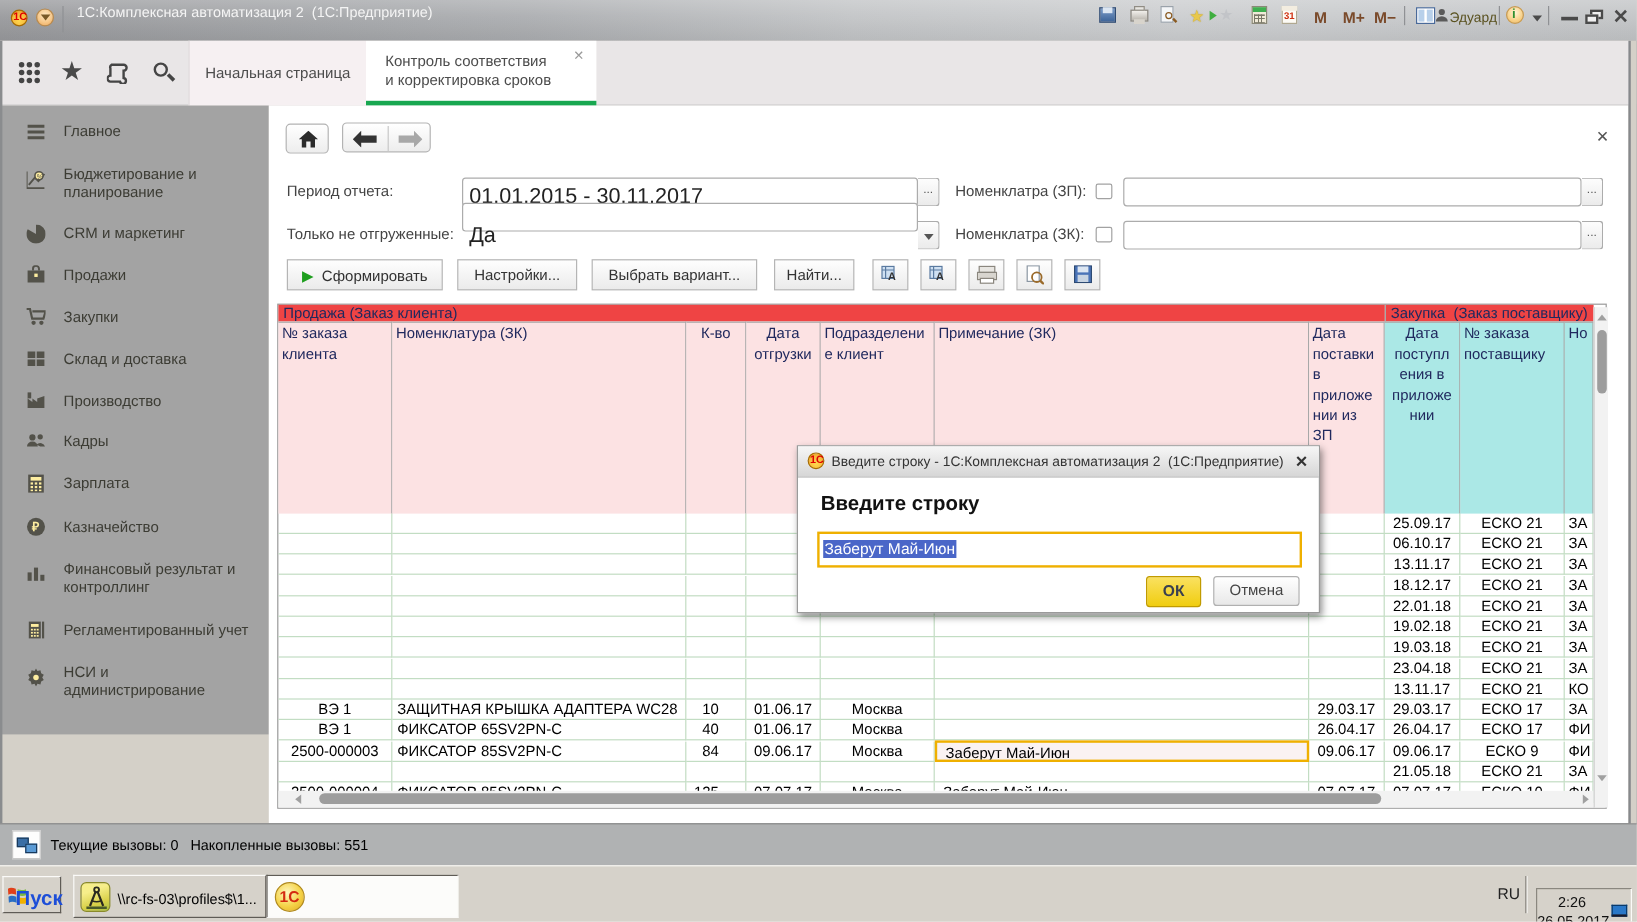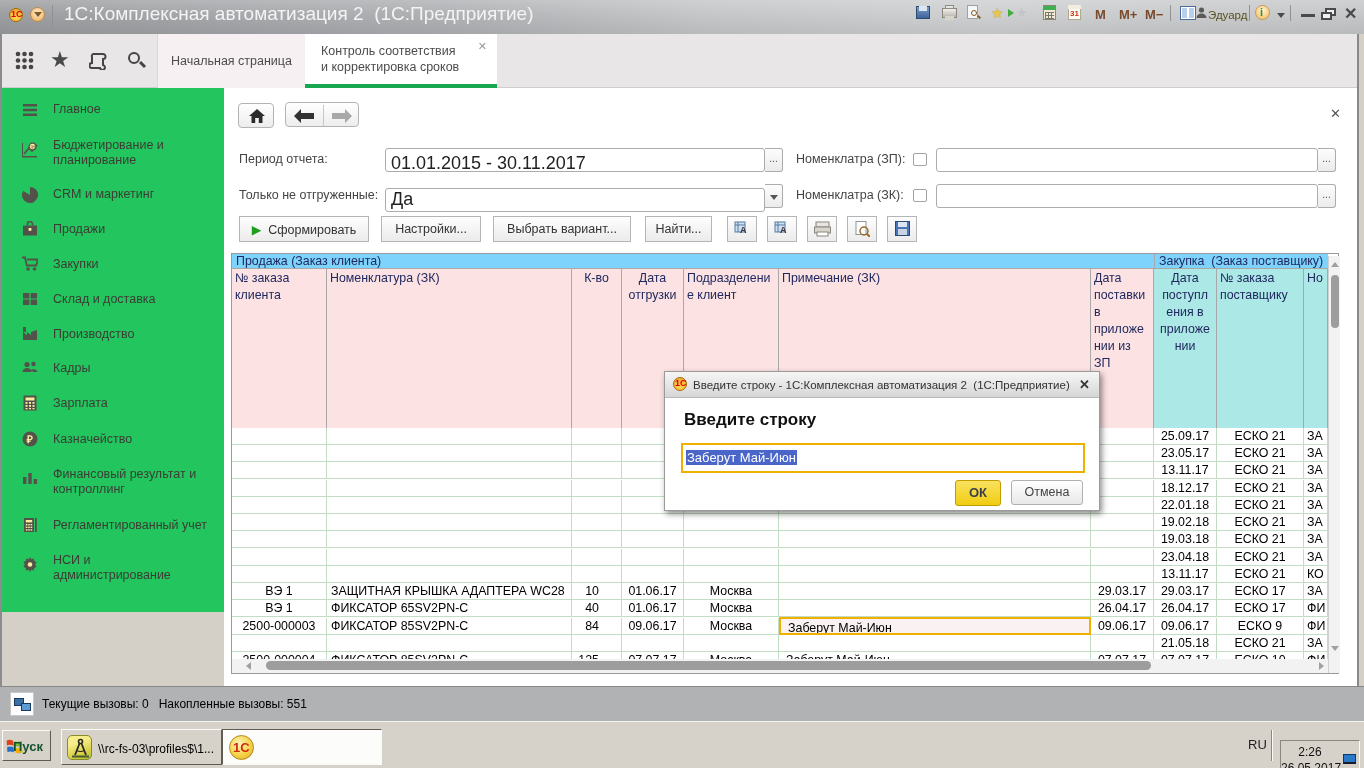--- a/index.html
+++ b/index.html
@@ -3,58 +3,58 @@
 <style>
 * { margin:0; padding:0; box-sizing:border-box; }
 html,body { width:1364px; height:768px; overflow:hidden; }
 body { font-family:"Liberation Sans", sans-serif; position:relative; background:#d4d0c8; }
 .abs { position:absolute; }
 
 
 #titlebar { left:0; top:0; width:1364px; height:34px;
   background:linear-gradient(rgba(255,255,255,0.22) 0%, rgba(255,255,255,0.06) 40%, rgba(0,0,0,0.05) 100%),
     linear-gradient(90deg,#98999c 0%,#a2a4a7 18%,#abadb0 32%,#c2c4c6 52%,#cbcdcf 72%,#c2c4c6 100%); }
-#titlebar .ttext { left:122px; top:3px; font-size:19px; color:#f4f4f4; }
+#titlebar .ttext { left:122px; top:3px; font-size:12px; color:#f4f4f4; }
 .logo1c { width:14px; height:14px; border-radius:50%;
   background:radial-gradient(circle at 50% 70%, #ffd84d 0%, #f6b73c 60%, #e89a28 100%);
   border:1px solid #a66a00; }
 .logo1c span { position:absolute; left:1px; top:0px; font-size:9px; font-weight:bold; color:#e00000; }
 
 
 #toolrow { left:0; top:34px; width:1364px; height:54px; background:#e9e6e7; border-bottom:1px solid #d0cdce;}
 .tico { color:#4a4a4a; }
 #tab1 { left:157px; top:34px; width:148px; height:54px; background:#f6f0f2; color:#4c4c4c;
   font-size:12.5px; text-align:center; line-height:54px; border-left:1px solid #dcd8d9;}
 #tab2 { left:305px; top:34px; width:192px; height:54px; background:#ffffff; color:#4c4c4c; font-size:12.5px; }
 #tab2 .l1 { position:absolute; left:16px; top:10px; }
 #tab2 .l2 { position:absolute; left:16px; top:26px; }
 #tab2 .grn { position:absolute; left:0; bottom:0; width:100%; height:4px; background:#18a750; }
 #tab2 .x { position:absolute; right:10px; top:6px; color:#9a9a9a; font-size:11px; }
 
 
-#sidebar { left:0; top:88px; width:224px; height:524px; background:#22c55e; }
+#sidebar { left:0; top:88px; width:224px; height:524px; background:#a3a3a3; }
 .mi { position:absolute; left:53px; font-size:12.5px; color:#3c3c34; line-height:15px; }
 .micon { position:absolute; left:22px; width:16px; height:16px; color:#53524a; }
 
 
 #content { left:224px; top:88px; width:1133px; height:598px; background:#ffffff; }
 .navbtn { position:absolute; border:1px solid #b3b3b3; border-radius:4px;
   background:linear-gradient(#ffffff, #ededed); }
 #formtitle { position:absolute; left:193px; top:17px; font-size:15px; font-weight:bold; color:#1a1a1a; }
 .lbl { position:absolute; font-size:12.5px; color:#444; }
 .inp { position:absolute; border:1px solid #acacac; background:#fff; font-size:18px; color:#222; border-radius:3px; }
 .inbtn { position:absolute; border:1px solid #acacac; border-left:none; background:linear-gradient(#fdfdfd,#ebebeb);
   font-size:10px; color:#555; text-align:center; border-radius:0 3px 3px 0; }
 .cbx { position:absolute; width:14px; height:13px; border:1px solid #a2a2a2; background:#fff; border-radius:2px; }
 .btn { position:absolute; height:26px; border:1px solid #b5b5b5; border-radius:0;
   background:linear-gradient(#fefefe,#ebebeb); font-size:12.5px; color:#333; text-align:center; }
 
 
 #tbl { left:7px; top:165px; width:1108px; height:421px; border:1px solid #9a9a9a; background:#fff; }
-.band { position:absolute; top:0; height:14px; background:#7dd3fc; color:#20295e; font-size:12.4px; line-height:14px;
+.band { position:absolute; top:0; height:14px; background:#ef4444; color:#20295e; font-size:12.4px; line-height:14px;
   overflow:hidden; white-space:nowrap; }
 .hc { position:absolute; top:14px; height:160px; font-size:12.4px; line-height:17px; color:#20295e;
   border-right:1px solid #a8a8a8; border-top:1px solid #a8a8a8; padding:1px 3px; overflow:hidden; }
 .hpink { background:#fce2e3; }
 .hcyan { background:#abe8e6; text-align:center; }
 .drow { position:absolute; left:0; width:1096px; height:17px; }
 .dc { position:absolute; top:0; height:17px; border-right:1px solid #c2ddc3; border-bottom:1px solid #c2ddc3;
   font-size:12.4px; color:#000; overflow:hidden; white-space:nowrap; padding-top:1px; }
 .ctr { text-align:center; }
 .c0 { left:0; width:95px; text-align:center; }
@@ -274,21 +274,21 @@
 
   <div class="lbl" style="left:15px; top:64px;">Период отчета:</div>
   <div class="inp" style="left:161px; top:60px; width:380px; height:24px; padding:4px 0 0 5px;">01.01.2015 - 30.11.2017</div>
   <div class="inbtn" style="left:541px; top:60px; width:18px; height:24px; padding-top:4px;">...</div>
   <div class="lbl" style="left:572px; top:64px;">Номенклатра (ЗП):</div>
   <div class="cbx" style="left:689px; top:65px;"></div>
   <div class="inp" style="left:712px; top:60px; width:382px; height:24px;"></div>
   <div class="inbtn" style="left:1094px; top:60px; width:18px; height:24px; padding-top:4px;">...</div>
 
   <div class="lbl" style="left:15px; top:100px;">Только не отгруженные:</div>
-  <div class="inp" style="left:161px; top:100px; width:380px; height:24px; padding:0 0 0 5px;">Да</div>
+  <div class="inp" style="left:161px; top:81px; width:380px; height:24px; padding:16px 0 0 5px;">Да</div>
   <div class="inbtn" style="left:541px; top:96px; width:18px; height:24px;">
       <div style="margin:10px auto 0; width:0; height:0; border-left:4px solid transparent; border-right:4px solid transparent; border-top:5px solid #555;"></div>
     </div>
   <div class="lbl" style="left:572px; top:100px;">Номенклатра (ЗК):</div>
   <div class="cbx" style="left:689px; top:101px;"></div>
   <div class="inp" style="left:712px; top:96px; width:382px; height:24px;"></div>
   <div class="inbtn" style="left:1094px; top:96px; width:18px; height:24px; padding-top:4px;">...</div>
 
   <div class="btn" style="left:15px; top:128px; width:130px; padding-top:5px;"><span style="color:#1e9e1e;">▶</span>&nbsp; Сформировать</div>
   <div class="btn" style="left:157px; top:128px; width:100px; padding-top:5px;">Настройки...</div>
@@ -347,21 +347,21 @@
         <div class="dc c9">ЗА</div>
       </div>
     <div class="drow" style="top:191px;">
         <div class="dc c0"></div>
         <div class="dc c1"></div>
         <div class="dc c2"></div>
         <div class="dc c3"></div>
         <div class="dc c4"></div>
         <div class="dc c5"></div>
         <div class="dc c6"></div>
-        <div class="dc c7">23.05.17</div>
+        <div class="dc c7">06.10.17</div>
         <div class="dc c8">ЕСКО 21</div>
         <div class="dc c9">ЗА</div>
       </div>
     <div class="drow" style="top:208px;">
         <div class="dc c0"></div>
         <div class="dc c1"></div>
         <div class="dc c2"></div>
         <div class="dc c3"></div>
         <div class="dc c4"></div>
         <div class="dc c5"></div>
@@ -542,21 +542,21 @@
 <div id="taskbar" class="abs">
   <div class="abs tb3d" style="left:2px; top:8px; width:49px; height:31px;">
     <svg width="17" height="17" viewBox="0 0 17 17" style="position:absolute; left:3px; top:7px;">
         <g transform="rotate(-4 8 8)">
           <path d="M1 2.2 C3 1 5 1.6 7.5 2.6 L7.5 7.6 C5 6.6 3 6 1 7.2 Z" fill="#e0401a"></path>
           <path d="M9 3.2 C11.5 4.2 13.5 4.4 16 3.6 L16 8.4 C13.5 9.2 11.5 9 9 8.1 Z" fill="#7cbb3f"></path>
           <path d="M1 8.8 C3 7.6 5 8.2 7.5 9.2 L7.5 14.2 C5 13.2 3 12.6 1 13.8 Z" fill="#2a6fc4"></path>
           <path d="M9 9.8 C11.5 10.8 13.5 11 16 10.2 L16 15 C13.5 15.8 11.5 15.6 9 14.7 Z" fill="#f0b000"></path>
         </g>
       </svg>
-    <span style="position:absolute; left:10px; top:8px; font-size:13px; font-weight:bold; color:#14532d;">Пуск</span>
+    <span style="position:absolute; left:10px; top:8px; font-size:17px; font-weight:bold; color:#1d4ed8;">Пуск</span>
   </div>
   <div class="abs tb3d" style="left:61px; top:7px; width:161px; height:36px;">
     <div class="abs" style="left:5px; top:5px; width:25px; height:25px; border-radius:5px; background:linear-gradient(160deg,#f6ee8a 30%,#d8d048 70%,#a8c040); border:1px solid #8a8a2a;">
       <svg width="21" height="21" viewBox="0 0 21 21" style="position:absolute; left:2px; top:2px;">
           <circle cx="10.5" cy="3.5" r="2" fill="none" stroke="#2a2a20" stroke-width="1.6"></circle>
           <path d="M9.7 5 L5 17 M11.3 5 L16 17" stroke="#2a2a20" stroke-width="1.8"></path>
           <path d="M6.5 12.5 Q10.5 14.5 14.5 12.5" stroke="#2a2a20" stroke-width="1.2" fill="none"></path>
           <path d="M2 18.5 L19 18.5" stroke="#4a5a2a" stroke-width="2"></path>
         </svg>
     </div>

